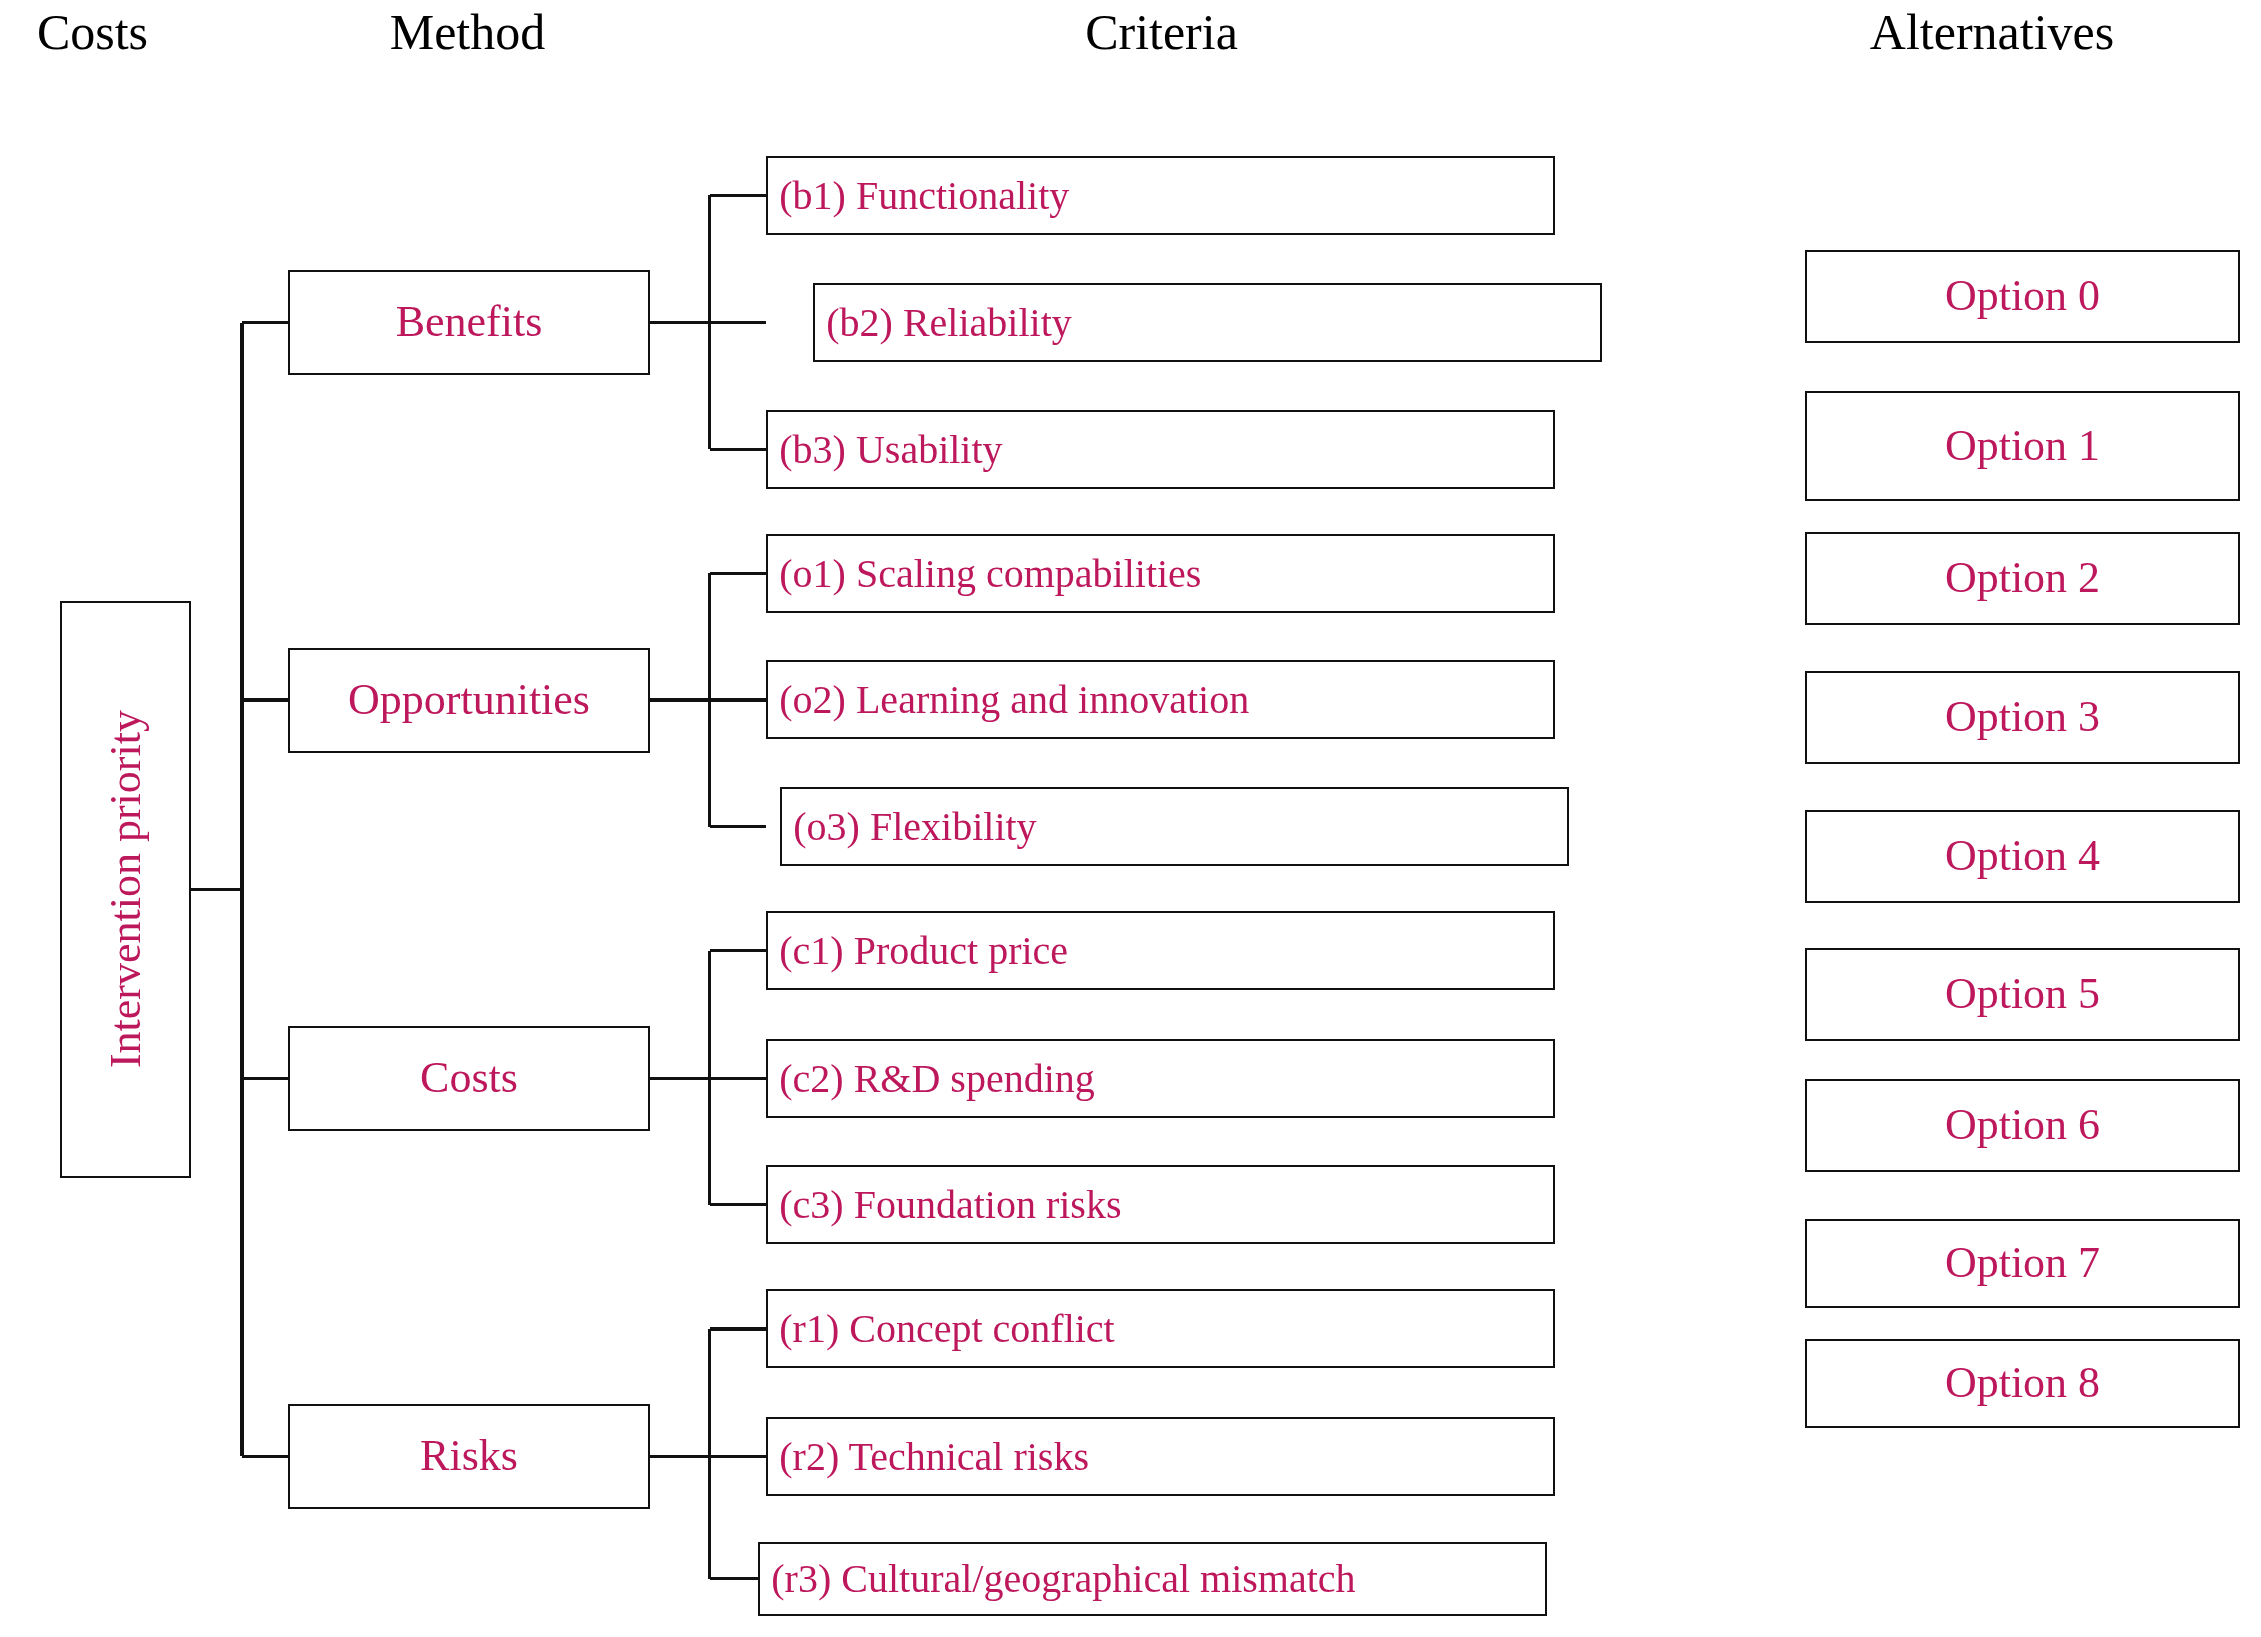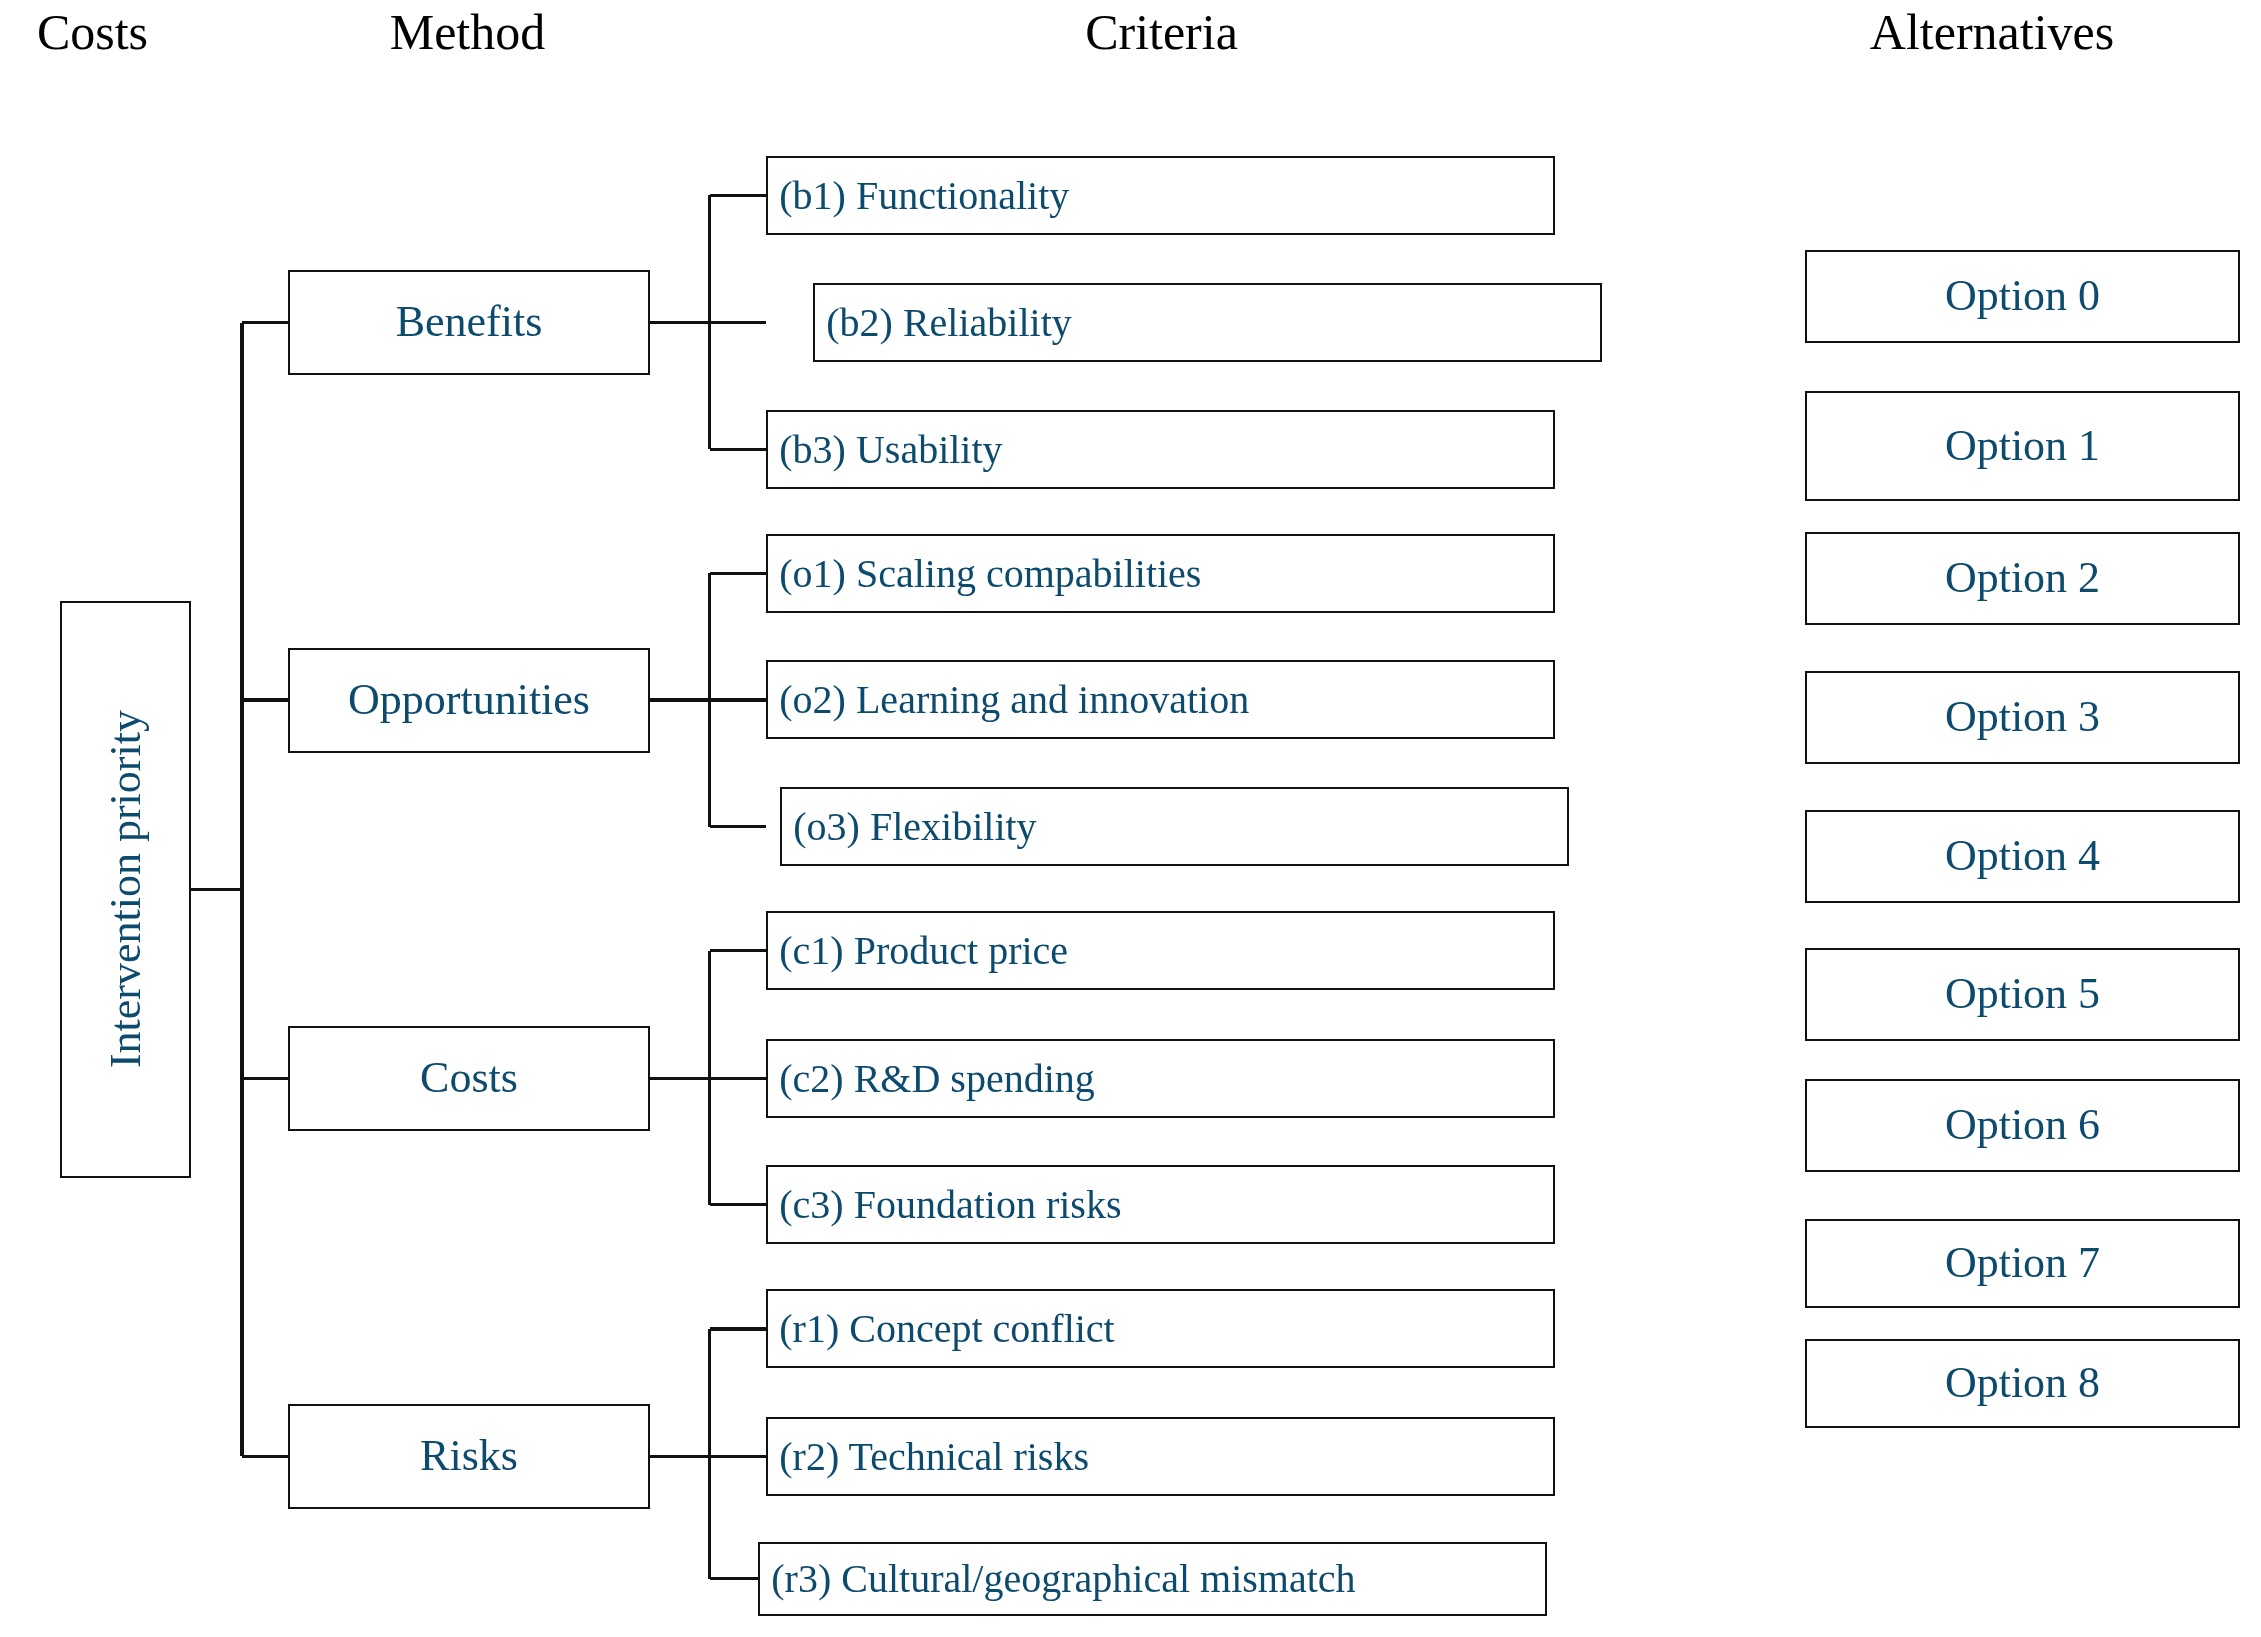--- a/index.html
+++ b/index.html
@@ -34,21 +34,21 @@
 
   
   .node {
     position: absolute;
     box-sizing: border-box;
     background: #ffffff;
     border: 2.4px solid #111111;
     display: flex;
     align-items: center;
     font-family: "Liberation Serif", "DejaVu Serif", serif;
-    color: #0c4a6e;
+    color: #be185d;
     line-height: 1.05;
   }
   .node.center  { justify-content: center; text-align: center; }
   .node.leftpad { justify-content: flex-start; padding-left: 11.3px; text-align: left; }
 
   .node-method   { font-size: 44px; }
   .node-criteria { font-size: 40px; white-space: nowrap; }
   .node-alt      { font-size: 44px; }
 
   

